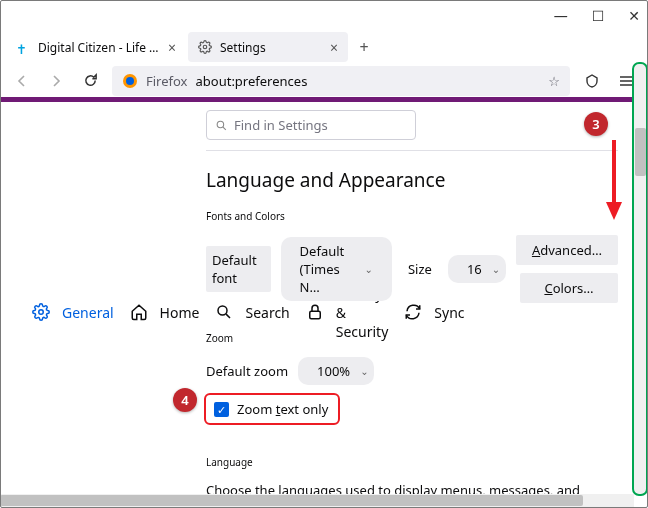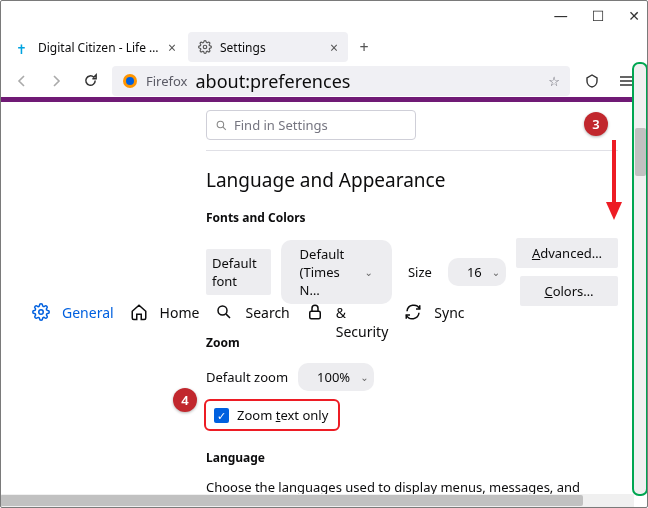--- a/index.html
+++ b/index.html
@@ -12,36 +12,36 @@
 .tab .favicon{width:14px;height:14px;flex-shrink:0}
 .tab .title{flex:1;white-space:nowrap;overflow:hidden;text-overflow:ellipsis;font-size:12px}
 .tab .close{font-size:14px;color:#555}
 .newtab{width:28px;height:28px;display:flex;align-items:center;justify-content:center;font-size:16px;color:#555}
 .toolbar{display:flex;align-items:center;height:38px;padding:4px 10px;gap:10px;border-bottom:5px solid #701a75}
 .navbtn{width:24px;height:24px;display:flex;align-items:center;justify-content:center;color:#888}
 .navbtn.enabled{color:#333}
 .addr{flex:1;display:flex;align-items:center;height:30px;background:#f0f0f4;border-radius:4px;padding:0 10px;gap:8px}
 .addr .ff{width:16px;height:16px}
 .addr .prefix{color:#5b5b66;font-size:13px}
-.addr .url{color:#0c0c0d;font-size:18px}
+.addr .url{color:#0c0c0d;font-size:13px}
 .addr .star{margin-left:auto;color:#5b5b66}
 .content{display:flex;height:calc(100% - 102px);position:relative}
 .sidebar{width:188px;padding:16px 6px 2px 24px;display:flex;flex-direction:row}
 .nav-item{display:flex;align-items:center;gap:12px;padding:8px 8px;border-radius:4px;cursor:pointer;color:#0c0c0d;font-size:14px}
 .nav-item.active{color:#0060df}
 .nav-item .icon{width:18px;height:18px;flex-shrink:0}
 .sidebar-bottom{margin-top:auto}
 .bottom-item{display:flex;align-items:center;gap:10px;padding:6px 8px;font-size:12.5px;color:#0c0c0d}
 .bottom-item .icon{width:15px;height:15px}
 .main{flex:1;padding:8px 30px 10px 18px;overflow:hidden;position:relative}
 .searchwrap{display:flex;justify-content:flex-start;margin-bottom:1px}
 .searchbox{width:210px;height:30px;border:1px solid #cfcfd8;border-radius:4px;display:flex;align-items:center;padding:0 8px;gap:6px;color:#757580}
 hr.sec{border:none;border-top:1px solid #e0e0e6;margin:10px 0 16px}
 h2{font-size:19px;font-weight:400;margin-bottom:16px;color:#0c0c0d}
-h3{font-size:12px;font-weight:700;margin-bottom:12px}
+h3{font-size:10px;font-weight:400;margin-bottom:12px}
 .row{display:flex;align-items:center;gap:10px;margin-bottom:10px}
 .lbl{font-size:13px;padding:5px 6px;background:#ededf0;border-radius:2px}
 .select{background:#ededf0;border-radius:10px;padding:5px 19px;display:flex;align-items:center;gap:10px;font-size:13px}
 .select .chev{color:#666;font-size:10px}
 .btn{background:#ededf0;border-radius:2px;padding:6px 16px;font-size:13px;min-width:98px;text-align:center}
 .rightcol{display:flex;flex-direction:column;gap:8px;margin-left:auto;align-items:flex-end}
 .checkbox-row{display:flex;align-items:center;gap:8px;padding:5px 8px}
 .checkbox{width:15px;height:15px;background:#0060df;border-radius:2px;display:flex;align-items:center;justify-content:center;color:#fff;font-size:11px}
 .annot-box{border:2px solid #ed1c24;border-radius:6px;position:absolute}
 .annot-circle{width:24px;height:24px;border-radius:50%;background:#c1272d;color:#fff;font-size:13px;font-weight:600;display:flex;align-items:center;justify-content:center;position:absolute;box-shadow:0 1px 3px rgba(0,0,0,.3)}
@@ -209,21 +209,21 @@
       </div>
     </div>
     <div style="position:relative;display:inline-block">
       <div class="checkbox-row">
         <span class="checkbox">✓</span>
         <span><span>Zoom </span><span class="u">t</span><span>ext only</span></span>
       </div>
       <div class="annot-box" style="left:-2px;top:-2px;right:-4px;bottom:-2px"></div>
     </div>
 
-    <h3 style="margin-top:20px">Language</h3>
+    <h3 style="margin-top:32px">Language</h3>
     <p style="font-size:13px;color:#0c0c0d">Choose the languages used to display menus, messages, and notifications from</p>
   </div>
 </div>
 
 <div class="scrollbar-v">
     <div class="thumb"></div>
   </div>
 <div class="scrollbar-h">
     <div class="thumb"></div>
   </div>

